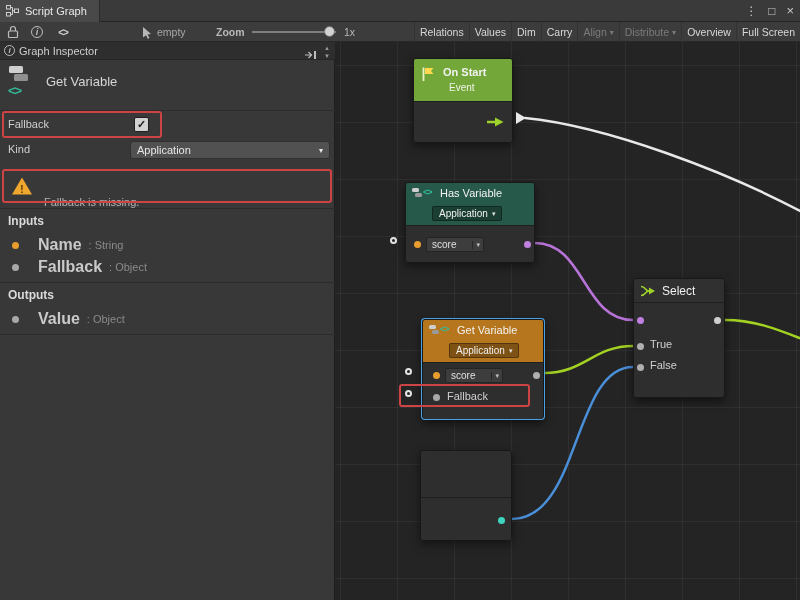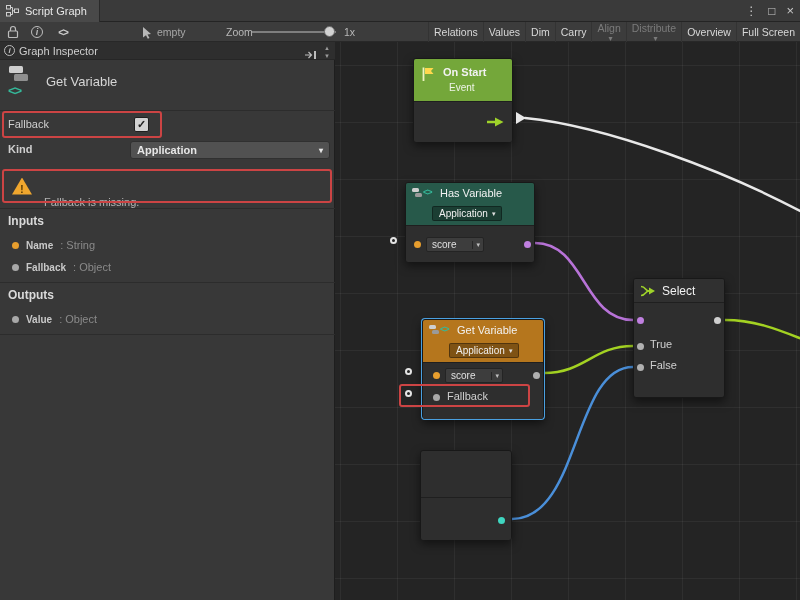--- a/index.html
+++ b/index.html
@@ -26,21 +26,21 @@
     font-size:9px; color:#bdbdbd; display:flex; align-items:center; justify-content:center;
     font-style:italic; font-weight:bold; }
   .code-ic { font-size:10px; font-weight:bold; color:#cfcfcf; letter-spacing:-1px; }
   .tlabel { position:absolute; top:4px; font-size:10.5px; color:#b8b8b8; white-space:nowrap; }
   .ztrack { position:absolute; left:252px; top:31px; width:84px; height:2px; background:#7f7f7f; margin-top:-23px; }
   .zknob { position:absolute; left:324px; top:4px; width:11px; height:11px; border-radius:50%;
     background:#d2d2d2; border:1px solid #6a6a6a; }
   .tbtns { position:absolute; right:0; top:0; height:20px; display:flex; align-items:stretch; }
   .tbtn { display:flex; align-items:center; padding:0 5px; font-size:10.5px; color:#d8d8d8;
     border-left:1px solid #333333; white-space:nowrap; }
-  .tbtn.disabled { color:#7b7b7b;flex-direction:column; }
+  .tbtn.disabled { color:#7b7b7b; }
   .caret { font-size:8px; margin-left:3px; }
 
   
   .inspector { position:absolute; left:0; top:42px; width:335px; height:558px;
     background:#383838; border-right:1px solid #1e1e1e; }
   .insp-head { position:absolute; left:0; top:0; width:335px; height:18px;
     background:#2e2e2e; border-bottom:1px solid #262626; }
   .insp-head-title { position:absolute; left:19px; top:3px; font-size:11px; color:#cfcfcf; }
   .insp-info { position:absolute; left:4px; top:3px; }
   .dockic { position:absolute; right:18px; top:4px; }
@@ -62,21 +62,21 @@
     border:1px solid #1f1f1f; border-radius:2px; display:flex; align-items:center;
     justify-content:center; font-size:11px; font-weight:bold; color:#222; }
   .kindd { position:absolute; left:130px; top:3px; width:200px; height:18px; background:#515151;
     border:1px solid #303030; border-radius:3px; display:flex; align-items:center;
     justify-content:space-between; padding:0 6px; font-size:11px; color:#e6e6e6; }
   .divider { position:absolute; left:0; width:335px; height:1px; background:#2c2c2c; }
   .sechead { position:absolute; left:8px; font-size:12px; font-weight:bold; color:#dadada; }
   .prow { position:absolute; left:0; width:335px; height:22px; display:flex;
     align-items:center; padding-left:12px; gap:7px; }
   .pdot { width:7px; height:7px; border-radius:50%; flex:0 0 auto; }
-  .pname { font-size:10px; font-weight:bold; color:#c9c9c9; }
+  .pname { font-size:16px; font-weight:bold; color:#c9c9c9;margin-left:12px; }
   .ptype { font-size:11px; color:#8a8a8a; }
   .redbox { position:absolute; border:2px solid #cc4444; border-radius:3px; pointer-events:none; }
   .warn-tri { width:20px; height:17px; background:#f0a72e;
     clip-path:polygon(50% 0, 100% 100%, 0 100%); position:relative; flex:0 0 auto; }
   .warn-tri span { position:absolute; left:50%; bottom:0; transform:translateX(-50%);
     font-size:10px; font-weight:bold; color:#4c3300; }
   .warnrow { position:absolute; left:2px; top:127px; width:330px; height:34px; display:flex;
     align-items:center; gap:12px; padding-left:10px; }
   .warntext { font-size:11px; color:#b4b4b4;margin-top:32px; }
 
@@ -156,21 +156,21 @@
       <span class="code-ic">&lt;&gt;</span>
     </div>
 
     <div class="tic" style="left:138px;">
       <svg width="11" height="13" viewBox="0 0 11 13">
         <path d="M1 1 L9 8 L5.5 8.5 L7.5 12 L5.8 12.8 L4 9.3 L1 11.5 Z" fill="#b8b8b8"></path>
       </svg>
     </div>
     <span class="tlabel" style="left:157px; color:#a8a8a8;">empty</span>
 
-    <span class="tlabel" style="left:226px;">Zoom</span>
+    <span class="tlabel" style="left:216px;font-weight:bold;">Zoom</span>
     <div class="ztrack" style="top:9px;margin-top:0;"></div>
     <div class="zknob"></div>
     <span class="tlabel" style="left:344px;">1x</span>
 
     <div class="tbtns">
       <span class="tbtn">
           <span>Relations</span>
         </span>
       <span class="tbtn">
           <span>Values</span>
@@ -218,21 +218,21 @@
     <span class="code-lg">&lt;&gt;</span>
     <span class="unit-title">Get Variable</span>
     <div class="divider" style="top:68px;"></div>
 
     <div style="position:absolute; left:0; top:70px; width:335px; height:26px;">
       <span class="insp-label" style="position:absolute; left:8px; top:6px;">Fallback</span>
       <div class="chk">✓</div>
     </div>
     <div class="redbox" style="left:2px; top:69px; width:160px; height:27px;"></div>
 
-    <div style="position:absolute; left:0; top:96px; width:335px; height:24px;font-weight:bold;">
+    <div style="position:absolute; left:0; top:96px; width:335px; height:24px;">
       <span class="insp-label" style="position:absolute; left:8px; top:5px;">Kind</span>
       <div class="kindd">
         <span>Application</span>
         <span class="caret">▾</span>
       </div>
     </div>
 
     <div class="warnrow">
       <div class="warn-tri">
         <span>!</span>

